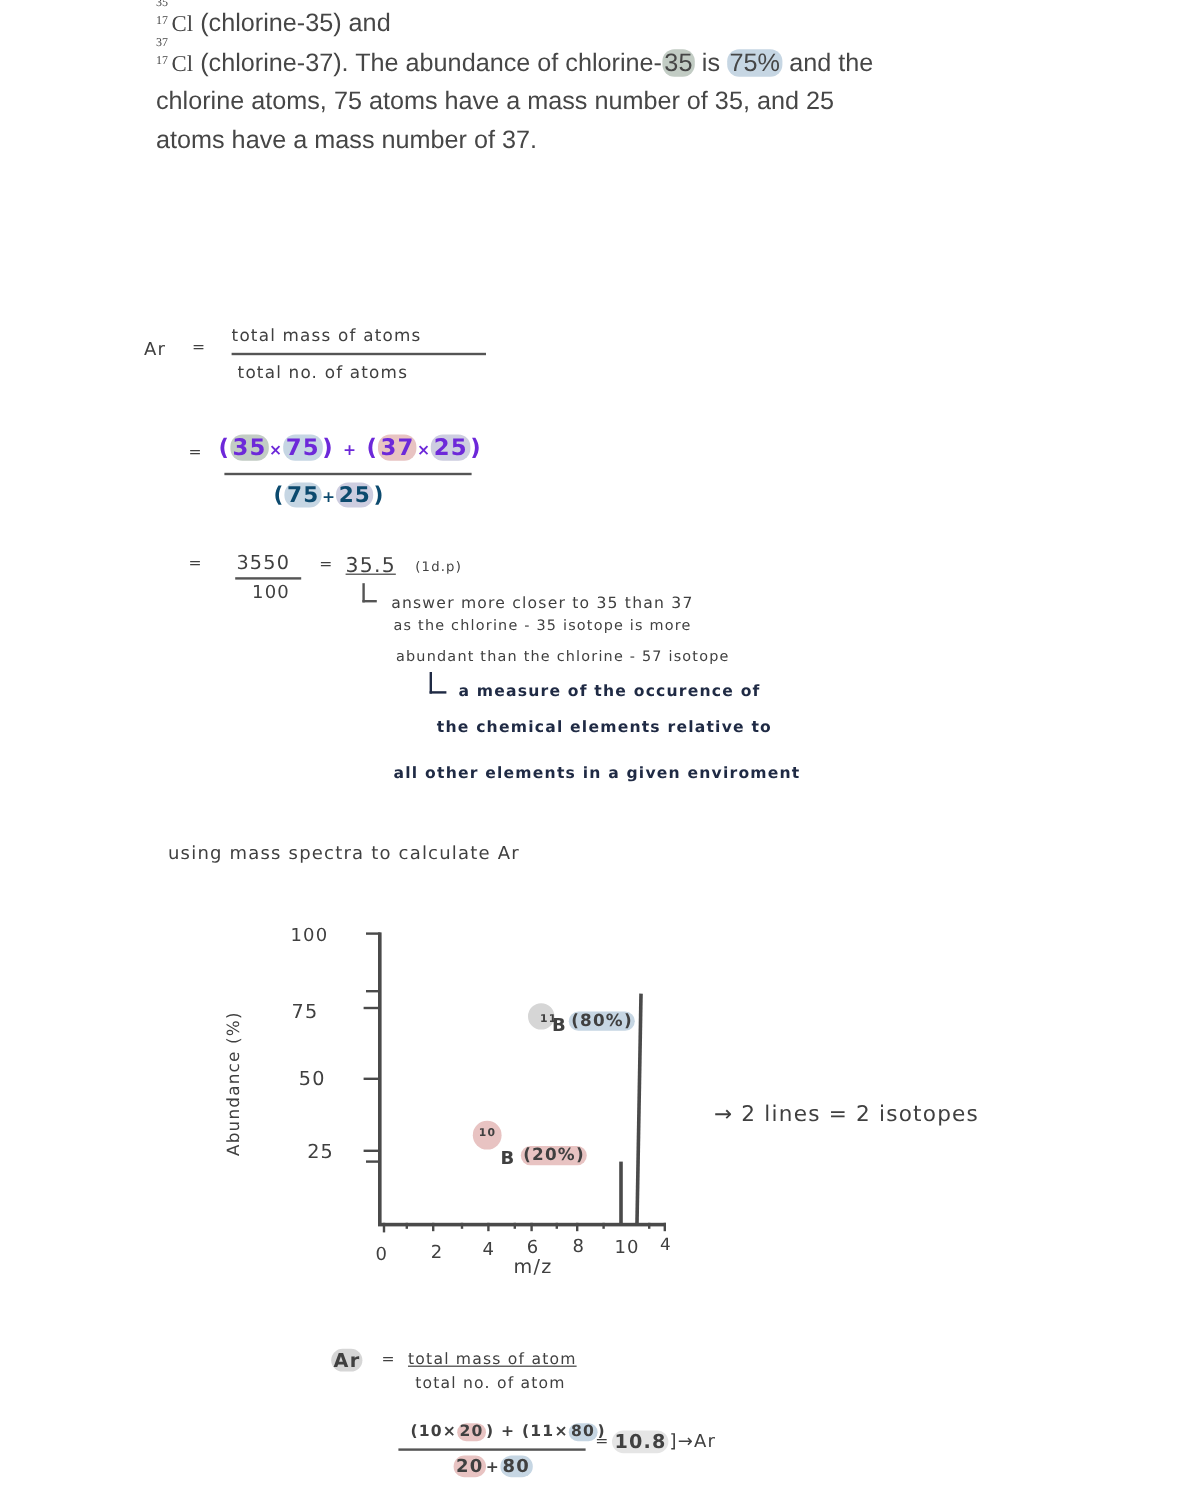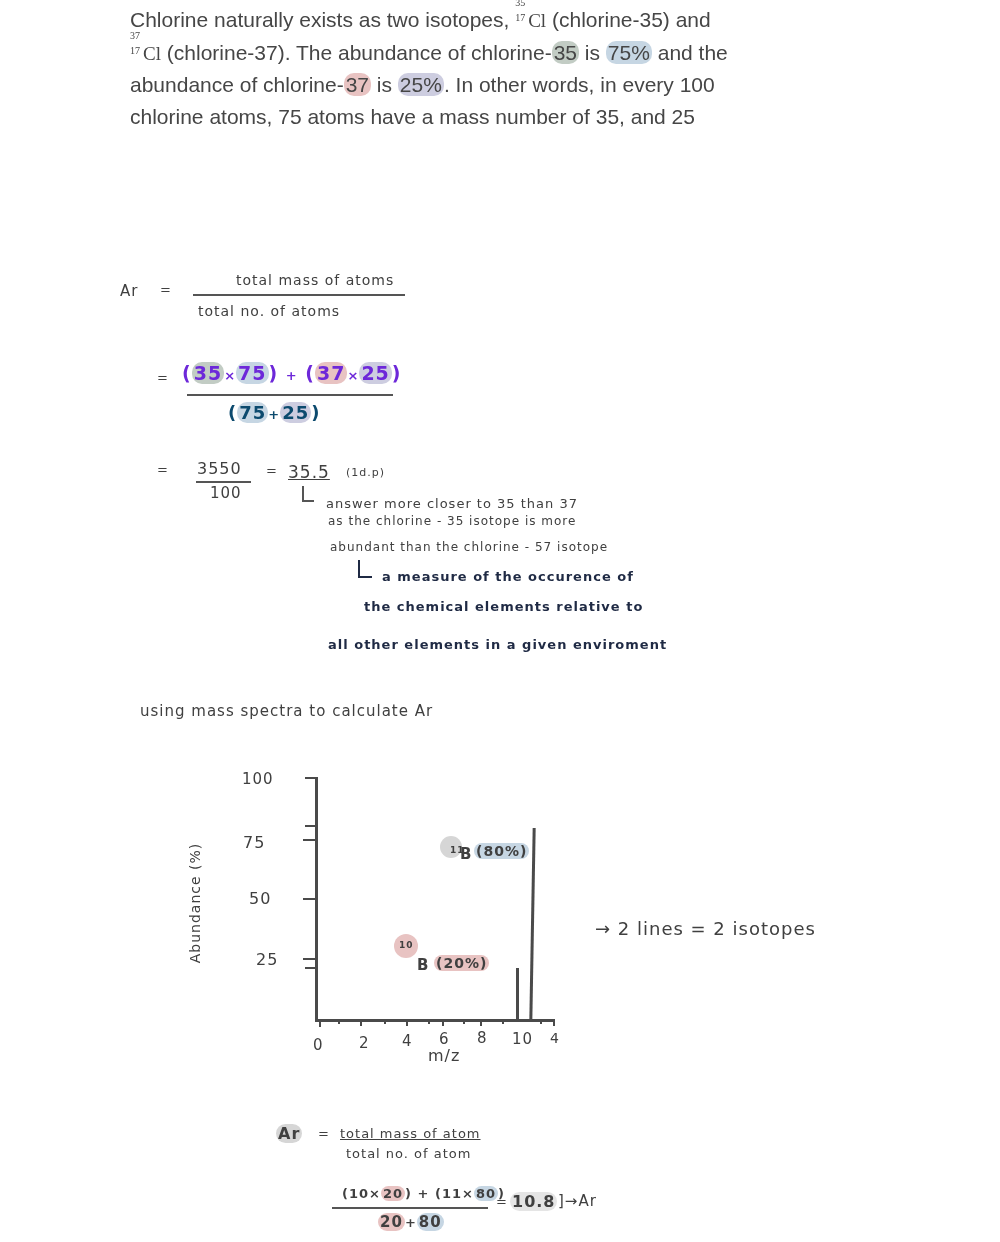--- a/index.html
+++ b/index.html
@@ -20,34 +20,32 @@
   .frac-line { position:absolute; height:2px; background:#555; }
   .axis { position:absolute; background:#4a4a4a; }
   .tick { position:absolute; background:#4a4a4a; }
   .small { font-size:13px; }
 </style>
 </head>
 <body>
 
 <div class="abs para">
   <div>
-    <span>Chlorine naturally exists as two isotopes, </span><span class="iso"><span class="sup">35</span><span class="sub">17</span><span>Cl</span></span><span> (chlorine-35) and</span>
+    <span class="iso"><span class="sup">35</span><span class="sub">17</span><span>Cl</span></span><span> (chlorine-35) and</span>
   </div>
   <div>
     <span class="iso" style="padding-left:13px;"><span class="sup">37</span><span class="sub">17</span><span>Cl</span></span><span> (chlorine-37). The abundance of chlorine-</span><span class="hl hl-green">35</span><span> is </span><span class="hl hl-blue">75%</span><span> and the</span>
   </div>
-  <div>
-    <span>abundance of chlorine-</span><span class="hl hl-red">37</span><span> is </span><span class="hl hl-purple">25%</span><span>. In other words, in every 100</span>
-  </div>
   <div>chlorine atoms, 75 atoms have a mass number of 35, and 25</div>
+  <div>atoms have a mass number of 37.</div>
 </div>
 
 <div class="abs hand" style="left:120px; top:282px; font-size:15px;">Ar</div>
 <div class="abs hand" style="left:160px; top:282px; font-size:13px;">=</div>
-<div class="abs hand" style="left:193px; top:272px; font-size:14px;margin-left:43px;">total mass of atoms</div>
+<div class="abs hand" style="left:193px; top:272px; font-size:14px;">total mass of atoms</div>
 <div class="frac-line" style="left:193px; top:294px; width:212px;"></div>
 <div class="abs hand" style="left:198px; top:303px; font-size:14px;">total no. of atoms</div>
 
 <div class="abs hand" style="left:157px; top:370px; font-size:13px;">=</div>
 <div class="abs hand" style="left:182px; top:362px; font-size:19px; font-weight:bold; color:#6d28d9;">
   <span>(</span><span class="hl hl-green">35</span><span class="small">×</span><span class="hl hl-blue">75</span><span>)</span> <span class="small">+</span> <span>(</span><span class="hl hl-red">37</span><span class="small">×</span><span class="hl hl-purple">25</span><span>)</span>
 </div>
 <div class="frac-line" style="left:187px; top:394px; width:206px;"></div>
 <div class="abs hand" style="left:228px; top:402px; font-size:18px; font-weight:bold; color:#0c4a6e;">
   <span>(</span><span class="hl hl-blue">75</span><span class="small">+</span><span class="hl hl-purple">25</span><span>)</span>

